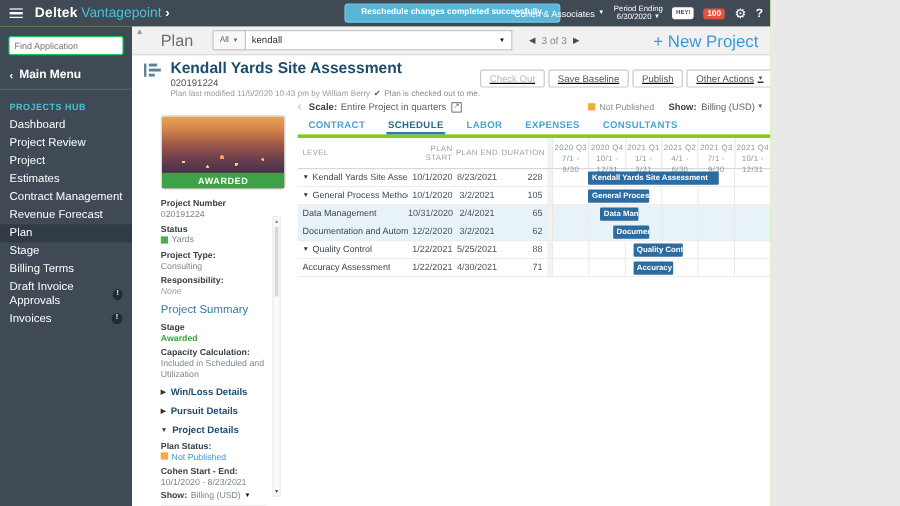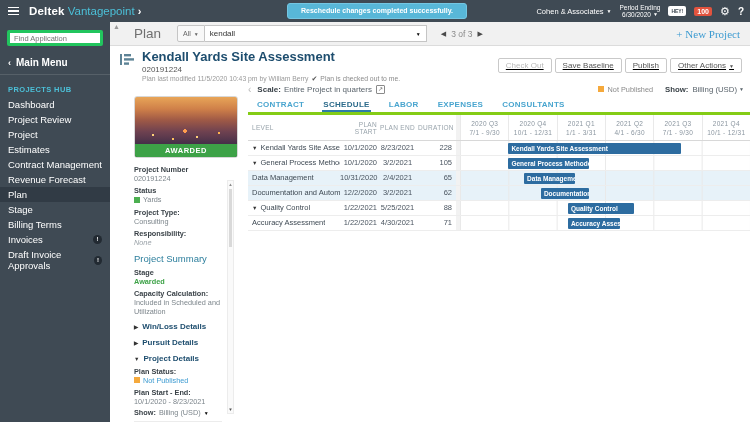--- a/index.html
+++ b/index.html
@@ -1,18 +1,18 @@
 <!DOCTYPE html>
 <html><head>
 <meta charset="utf-8">
 <style>
   * { margin:0; padding:0; box-sizing:border-box; }
   html,body { background:#e9e9e9; }
   .app {
-    position:relative; width:750px; height:422px; overflow:hidden; background:#bef264;
+    position:relative; width:642px; height:422px; overflow:hidden; background:#bef264;
     font-family:"Liberation Sans", sans-serif; -webkit-font-smoothing:antialiased;
   }
   
   .topbar { position:absolute; top:0; left:0; right:0; height:22px; background:#3f4a54; display:flex; align-items:center; z-index:5; }
   .hamburger { margin-left:8px; display:inline-flex; flex-direction:column; gap:2px; cursor:pointer; }
   .hamburger i { display:block; width:11px; height:1.5px; background:#fff; }
   .brand { margin-left:10px; display:flex; align-items:baseline; gap:3px; white-space:nowrap; }
   .brand b { color:#fff; font-size:11.5px; letter-spacing:.2px; }
   .brand .vp { color:#4cc0d8; font-size:11.5px; }
   .brand .chev { color:#fff; font-size:11px; font-weight:bold; }
@@ -23,42 +23,42 @@
   .caret-xs { font-size:5px; }
   .period { color:#fff; font-size:6.5px; line-height:7.5px; text-align:center; }
   .period .pd { display:flex; align-items:center; gap:2px; justify-content:center; }
   .hey { background:#fff; color:#3f4a54; font-size:5px; font-weight:bold; padding:2px 3px; border-radius:2px; position:relative; }
   .hey:after { content:""; position:absolute; left:3px; bottom:-3px; border:3px solid transparent; border-top-color:#fff; border-left-width:2px; border-right-width:2px; }
   .count-badge { background:#e2533e; color:#fff; font-size:7px; font-weight:bold; border-radius:2px; padding:1px 3px; }
   .gear { color:#fff; font-size:11px; }
   .help { color:#fff; font-size:10px; font-weight:bold; }
   
   .sidebar { position:absolute; top:22px; left:0; bottom:0; width:110px; background:#3f4a54; z-index:4; }
-  .find-input { display:block; margin:8px 7px 6px 7px; width:96px; height:16px; border:3px solid #22c55e; border-radius:2px; font-size:7.5px;
+  .find-input { display:block; margin:8px 7px 6px 7px; width:96px; height:16px; border:1px solid #22c55e; border-radius:2px; font-size:7.5px;
     padding:0 4px; color:#333; font-family:"Liberation Sans", sans-serif; }
   .main-menu { color:#fff; font-size:10px; font-weight:bold; padding:5px 8px 6px 8px; border-bottom:1px solid rgba(255,255,255,.12); display:flex; align-items:center; gap:5px; cursor:pointer; }
   .main-menu .mchev { font-size:9px; font-weight:bold; }
   .side-section { color:#4cc0d8; font-size:7.5px; font-weight:bold; letter-spacing:.4px; padding:10px 8px 3px 8px; }
   .side-item { color:#fff; font-size:9.5px; line-height:11px; padding:2px 8px; display:flex; align-items:center; cursor:pointer; }
   .side-item.active { background:#313b45; }
   .side-badge { margin-left:auto; width:9px; height:9px; border-radius:50%; background:#222a32; color:#fff; font-size:6px; font-weight:bold;
     text-align:center; line-height:9px; }
   
   .main { position:absolute; top:22px; left:110px; right:0; bottom:0; background:#fff; display:flex; flex-direction:column; }
   .toolbar { position:relative; height:24px; background:#f1f1f1; border-bottom:1px solid #dcdcdc; display:flex; align-items:center; flex:none; }
   .tb-collapse { position:absolute; left:3px; top:1px; color:#999; font-size:7px; cursor:pointer; }
   .page-title { font-size:13.5px; color:#6f6f6f; margin-left:24px; }
   .search-group { margin-left:16px; display:flex; height:17px; }
   .search-filter { border:1px solid #c5c5c5; background:#f8f8f8; border-radius:2px 0 0 2px; font-size:7px; color:#666;
     display:flex; align-items:center; gap:3px; padding:0 5px; cursor:pointer; }
   .search-box { border:1px solid #c5c5c5; border-left:none; background:#fff; width:222px; display:flex; align-items:center; padding:0 5px; }
   .search-box input { border:none; outline:none; flex:1; font-size:8px; color:#333; background:transparent; font-family:"Liberation Sans", sans-serif; }
   .nav-group { margin-left:14px; display:flex; align-items:center; gap:5px; font-size:8.5px; color:#8a8a8a; }
   .nav-arrow { color:#4a4a4a; font-size:7px; cursor:pointer; }
-  .new-project { margin-left:auto; margin-right:10px; color:#3d9bd1; font-size:11px; cursor:pointer;font-family:Liberation Serif, serif; }
+  .new-project { margin-left:auto; margin-right:10px; color:#3d9bd1; font-size:14px; cursor:pointer; }
   
   .title-row { position:relative; height:34px; flex:none; display:flex; padding:4px 8px 0 10px; }
   .plan-ic { margin-top:2px; flex:none; }
   .title-block { margin-left:7px; }
   .proj-title { font-size:13px; font-weight:bold; color:#1d4d6e; line-height:14px; }
   .proj-number { font-size:8px; color:#555; line-height:9px; margin-top:1px; }
   .modified-line { font-size:6.8px; color:#9a9a9a; line-height:8px; margin-top:1px; display:flex; align-items:center; gap:3px; white-space:nowrap; }
   .modified-line .chk { color:#555; font-size:7px; }
   .modified-line .co { color:#8a8a8a; }
   .btn-row { margin-left:auto; display:flex; gap:3px; align-items:flex-start; padding-top:8px;text-decoration:underline; }
@@ -203,25 +203,25 @@
         <div class="side-item active">
           <span>Plan</span>
         </div>
         <div class="side-item">
           <span>Stage</span>
         </div>
         <div class="side-item">
           <span>Billing Terms</span>
         </div>
         <div class="side-item">
+          <span>Draft Invoice Approvals</span>
+          <span class="side-badge">!</span>
+        </div>
+        <div class="side-item">
           <span>Invoices</span>
-          <span class="side-badge">!</span>
-        </div>
-        <div class="side-item">
-          <span>Draft Invoice Approvals</span>
           <span class="side-badge">!</span>
         </div>
       </div>
   </nav>
 
   <main class="main">
 
     <div class="toolbar">
       <span class="tb-collapse">▲</span>
       <span class="page-title">Plan</span>
@@ -307,21 +307,21 @@
               <div class="sect">
                 <span class="scar">▼</span>
                 <span>Project Details</span>
               </div>
             </div>
           <div class="d-label">Plan Status:</div>
           <div class="status-line">
             <span class="sq orange"></span>
             <span class="link">Not Published</span>
           </div>
-          <div class="d-label">Plan Start - End:</div>
+          <div class="d-label">Cohen Start - End:</div>
           <div class="d-value">10/1/2020 - 8/23/2021</div>
           <div class="show-line">
             <b>Show:</b>
             <span class="sv">Billing (USD)</span>
             <span class="caret-xs">▼</span>
           </div>
           <div class="fin" id="fin-rows"></div>
 
         </div>
         <div class="panel-scroll">

